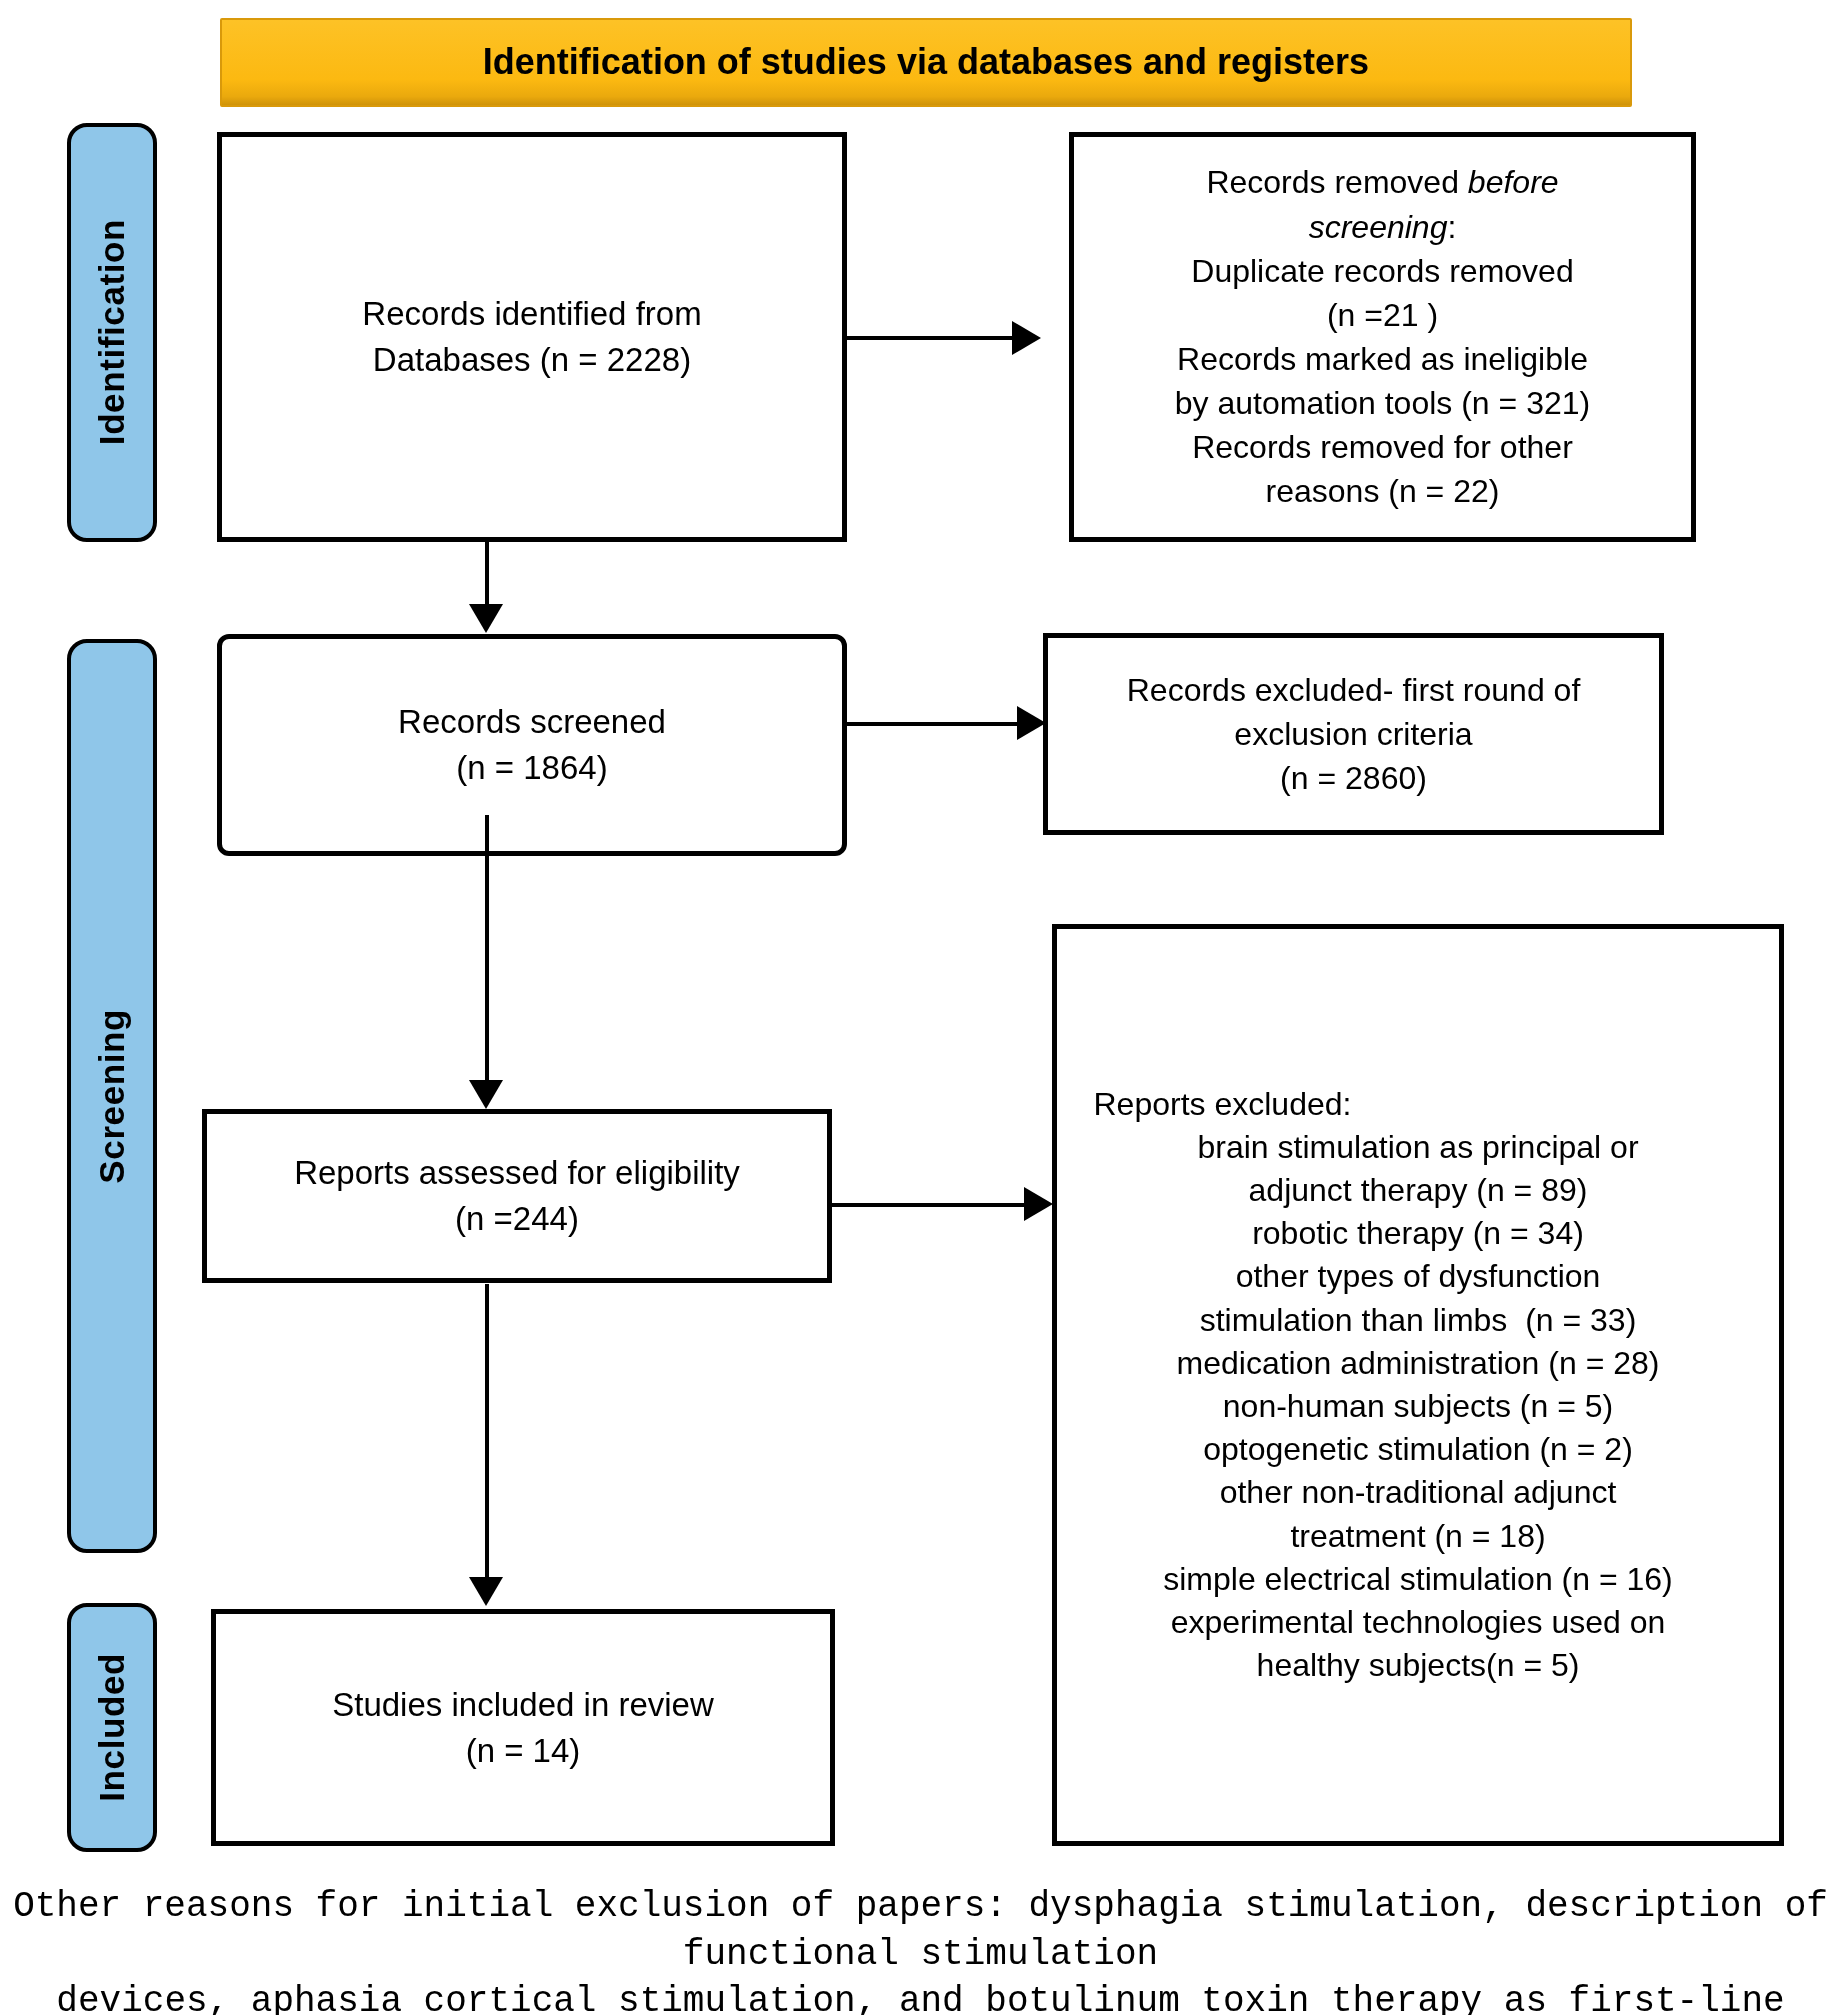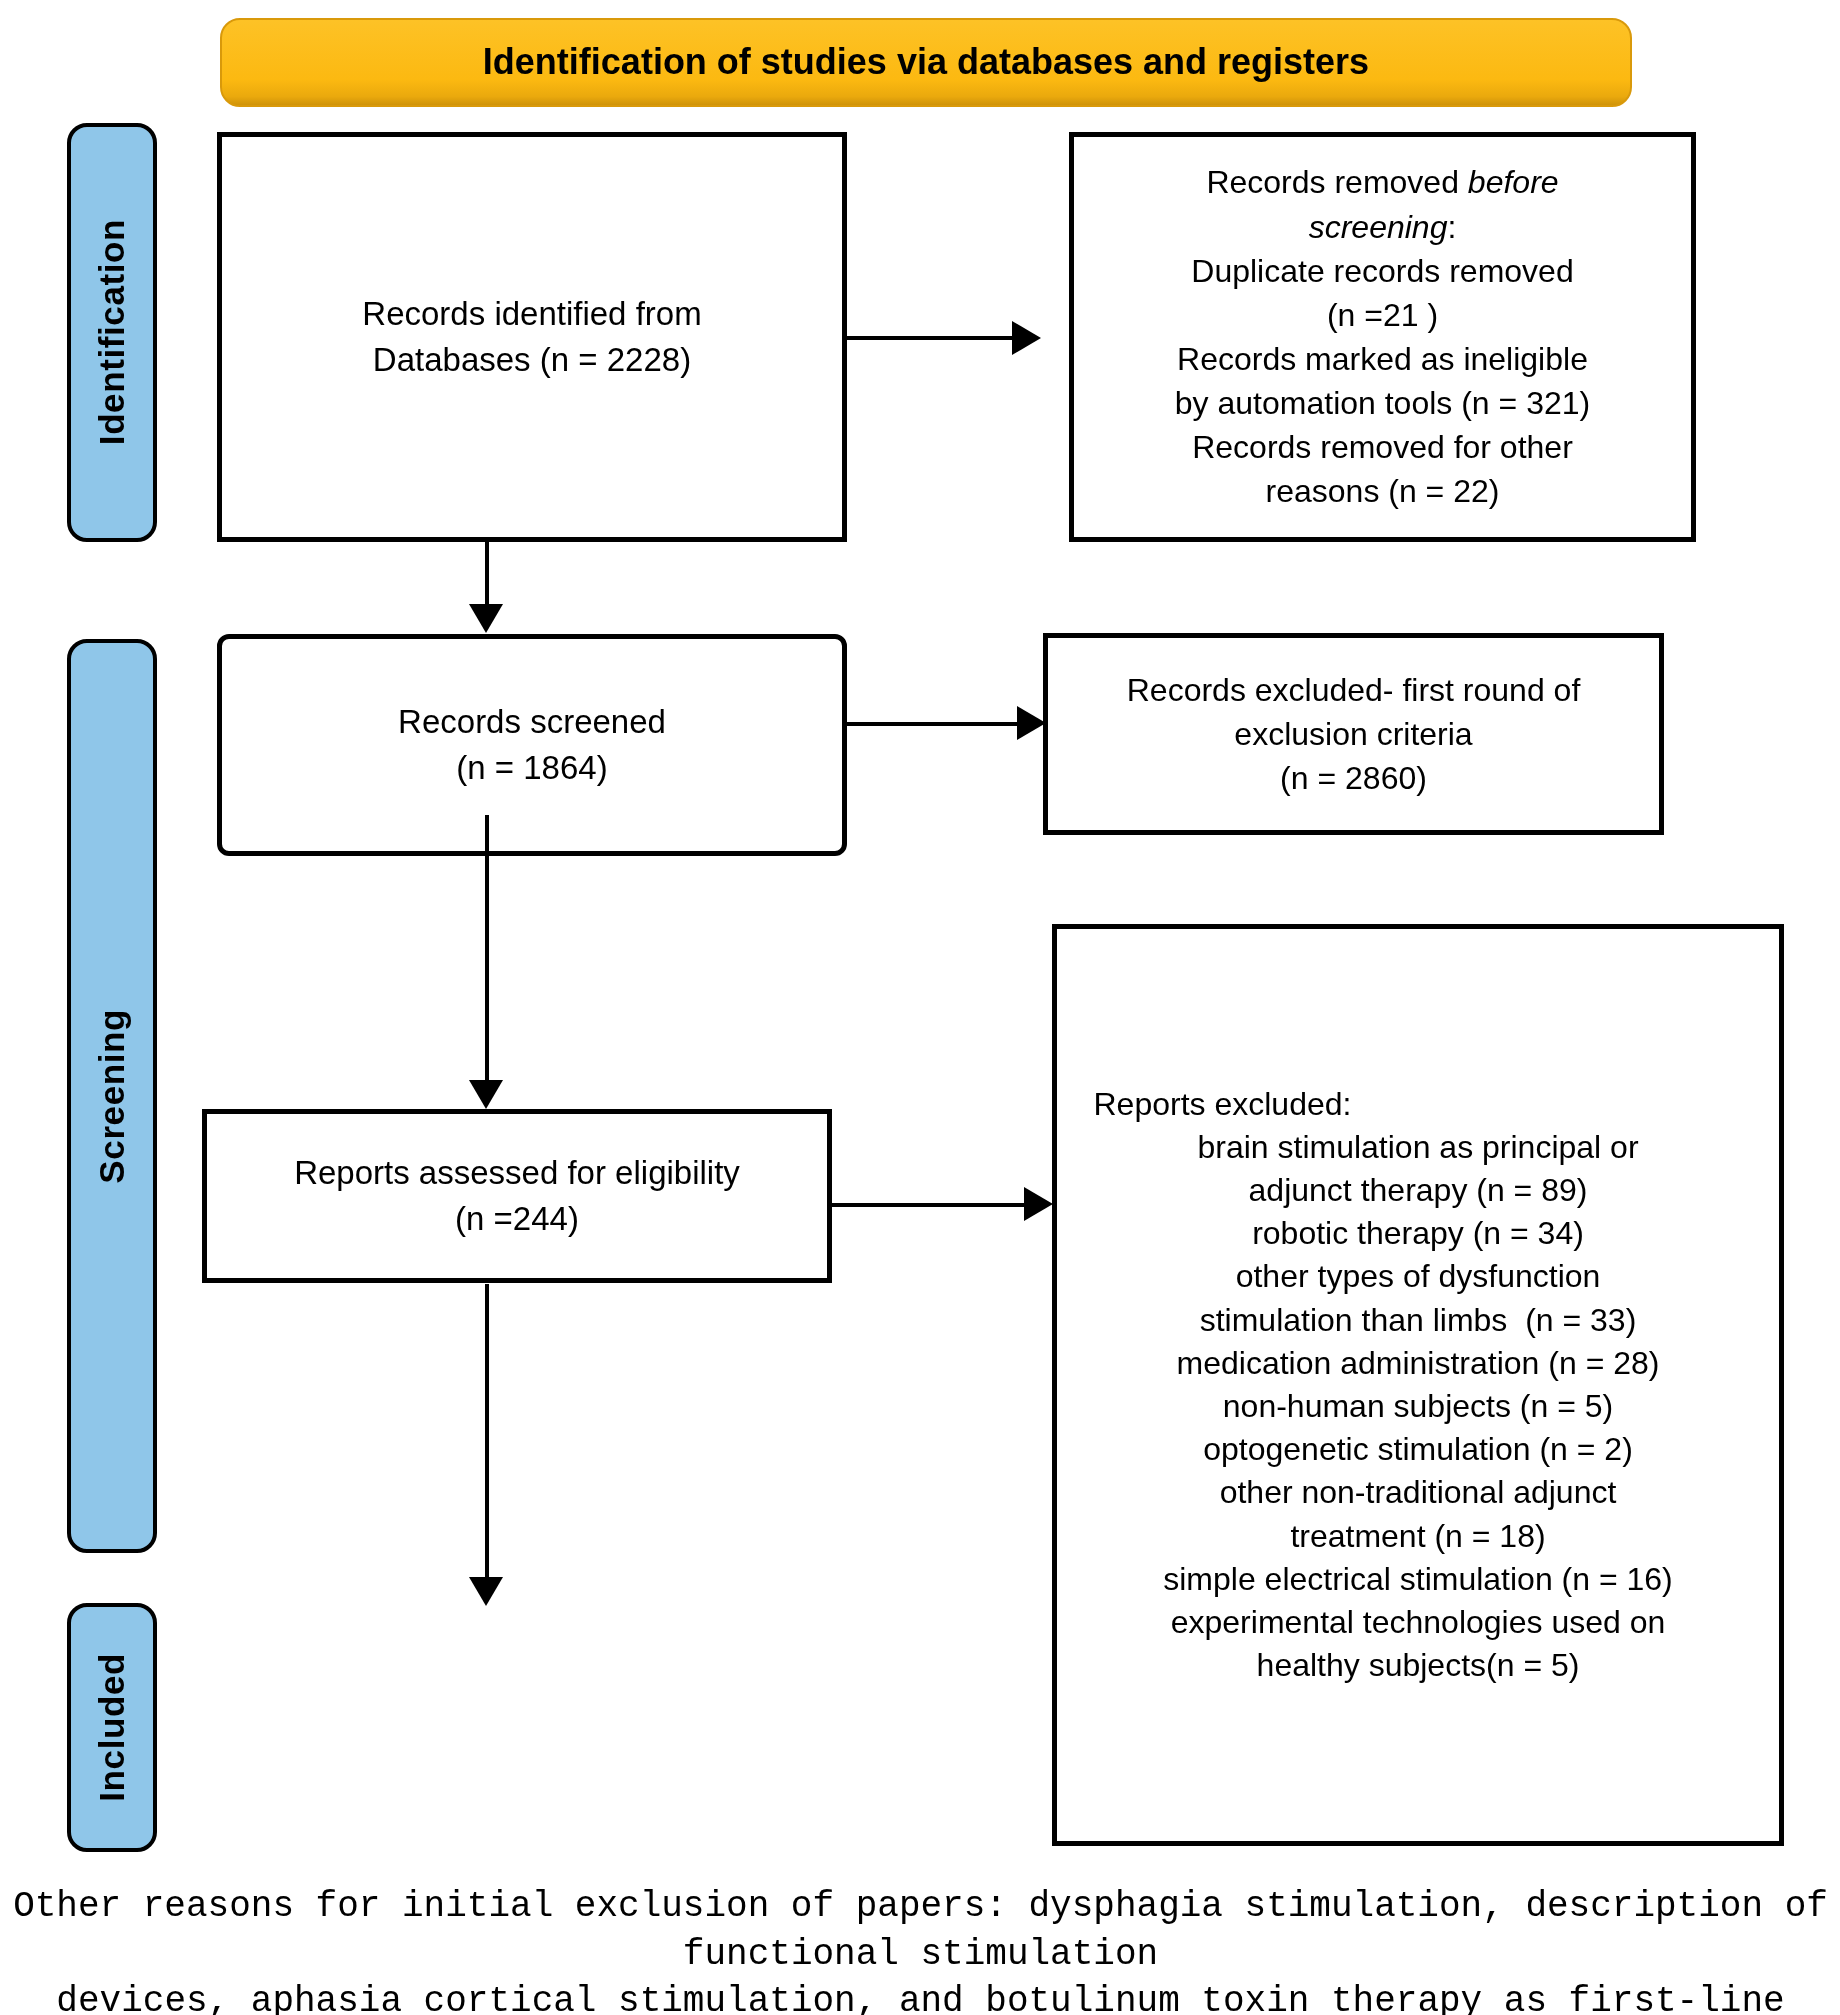--- a/index.html
+++ b/index.html
@@ -13,21 +13,21 @@
   *{margin:0;padding:0;box-sizing:border-box;}
   html,body{background:var(--page_bg);}
   body{font-family:"Liberation Sans","DejaVu Sans",sans-serif;color:#000;}
   .canvas{position:relative;width:1841px;height:2015px;background:var(--page_bg);overflow:hidden;}
 
   
   .banner{
     position:absolute;left:220px;top:17.6px;width:1412px;height:89px;
     background:linear-gradient(180deg,#fdc226 0%,var(--banner_bg) 70%,#eaa90d 90%,#cf9309 100%);
     border:2.9px solid var(--banner_border);
-    border-radius:20px;
+    border-radius:2px;
     display:flex;align-items:center;justify-content:center;
     font-size:36px;font-weight:bold;
   }
 
   
   .sidebar{
     position:absolute;left:67px;width:90px;
     background:var(--sidebar_bg);
     border:4.7px solid var(--line_color);
     border-radius:20px;
@@ -137,20 +137,24 @@
 medication administration (n = 28)
 non-human subjects (n = 5)
 optogenetic stimulation (n = 2)
 other non-traditional adjunct
 treatment (n = 18)
 simple electrical stimulation (n = 16)
 experimental technologies used on
 healthy subjects(n = 5)</div>
   </div>
 
+  <div class="box box7">
+    <div>Studies included in review
+(n = 14)</div>
+  </div>
 
   <div class="aline" style="left:847px;top:336px;width:166px;height:4.1px;"></div>
   <div class="ahead-right" style="left:1012px;top:321px;"></div>
 
   <div class="aline" style="left:485px;top:542px;width:4.1px;height:64px;"></div>
   <div class="ahead-down" style="left:469px;top:604px;"></div>
 
   <div class="aline" style="left:847px;top:722px;width:172px;height:4.1px;"></div>
   <div class="ahead-right" style="left:1017px;top:706px;"></div>
 

